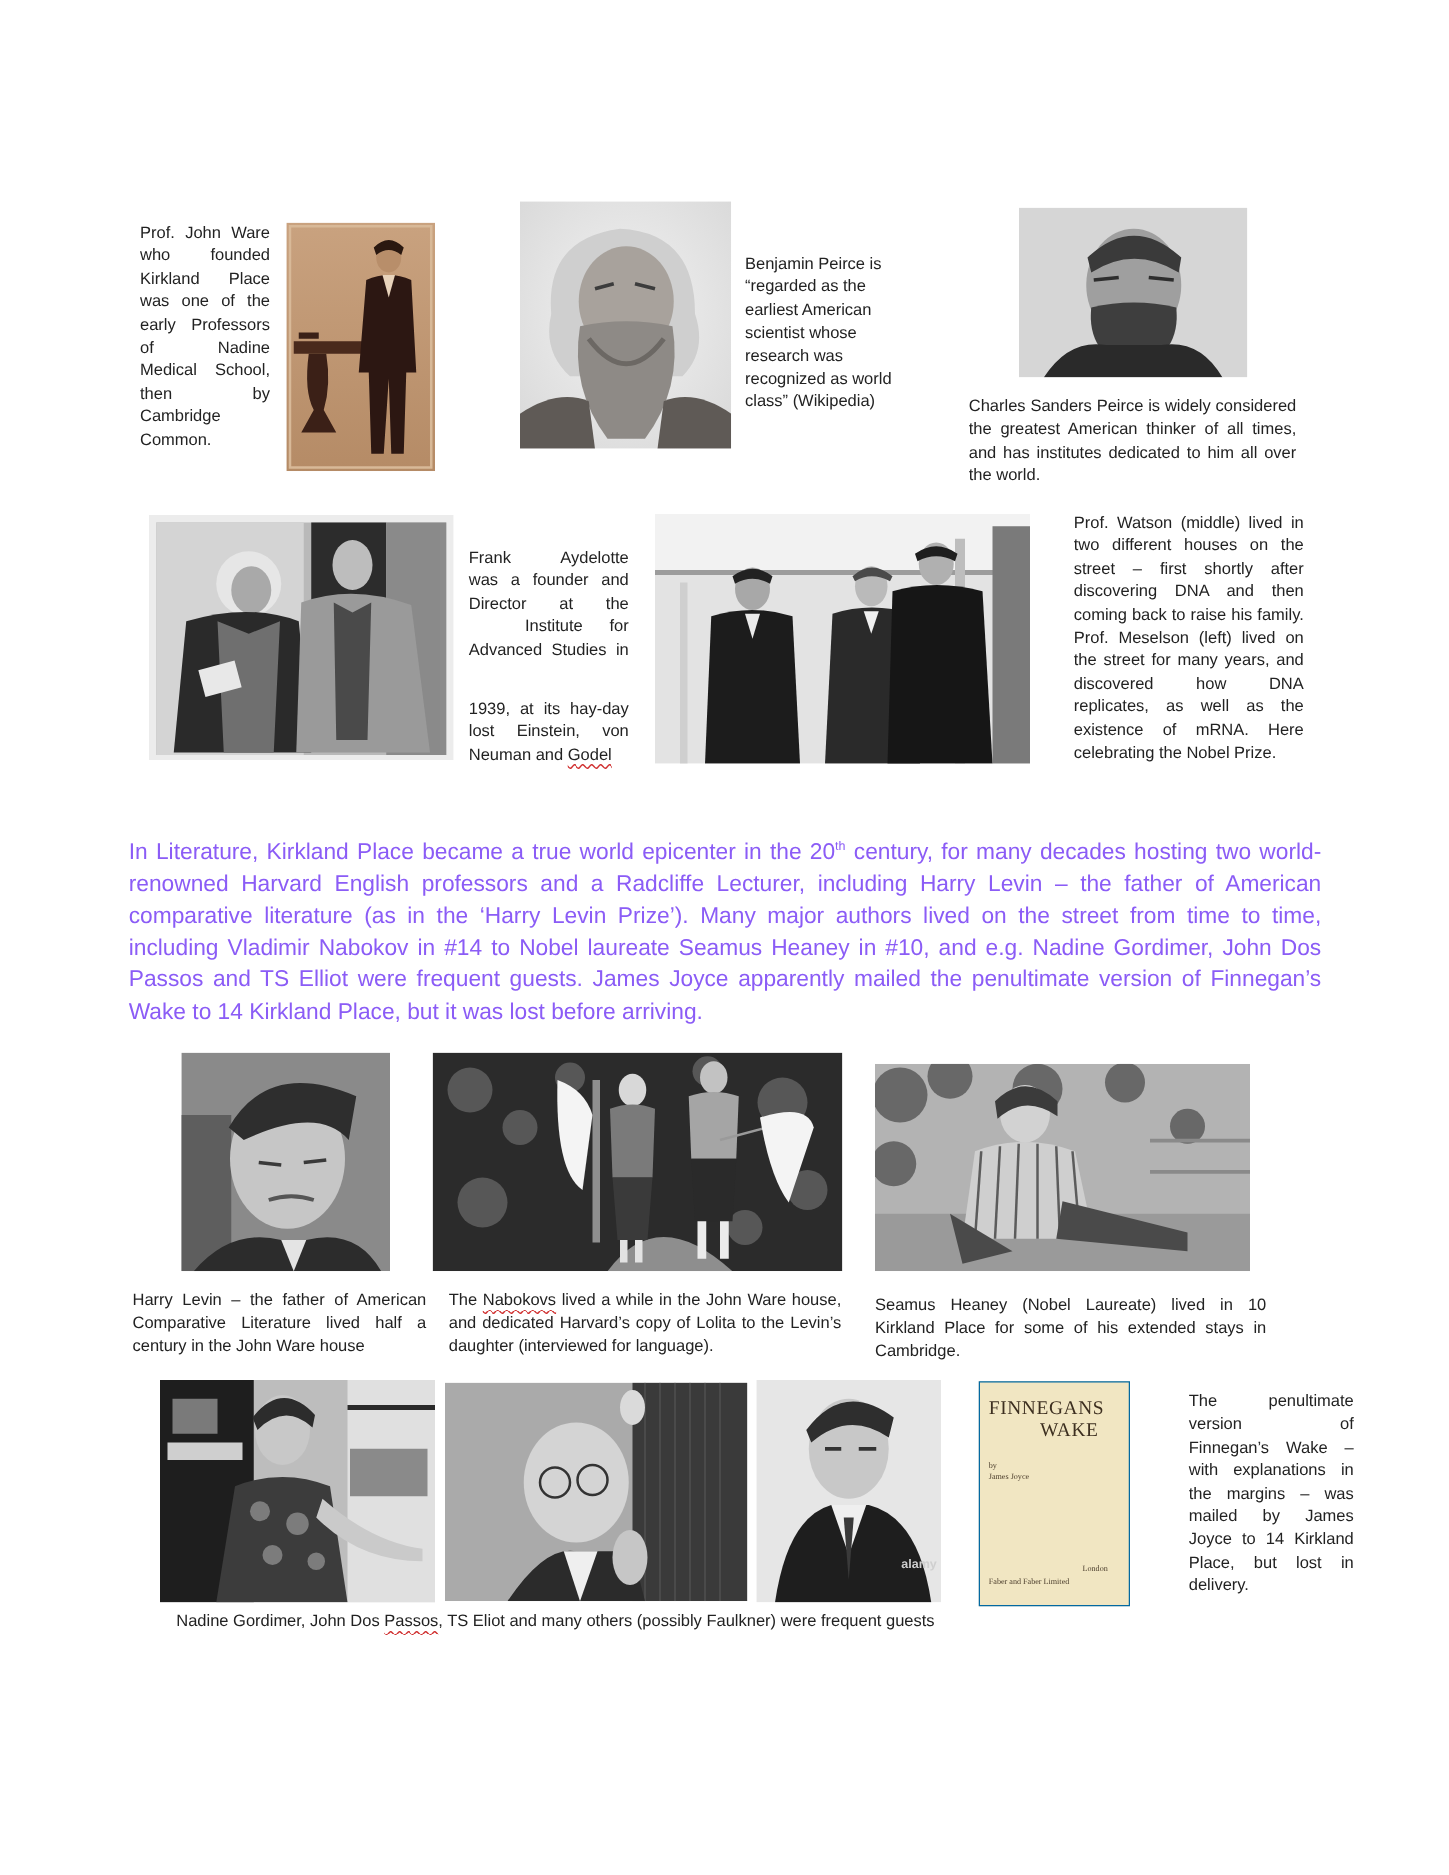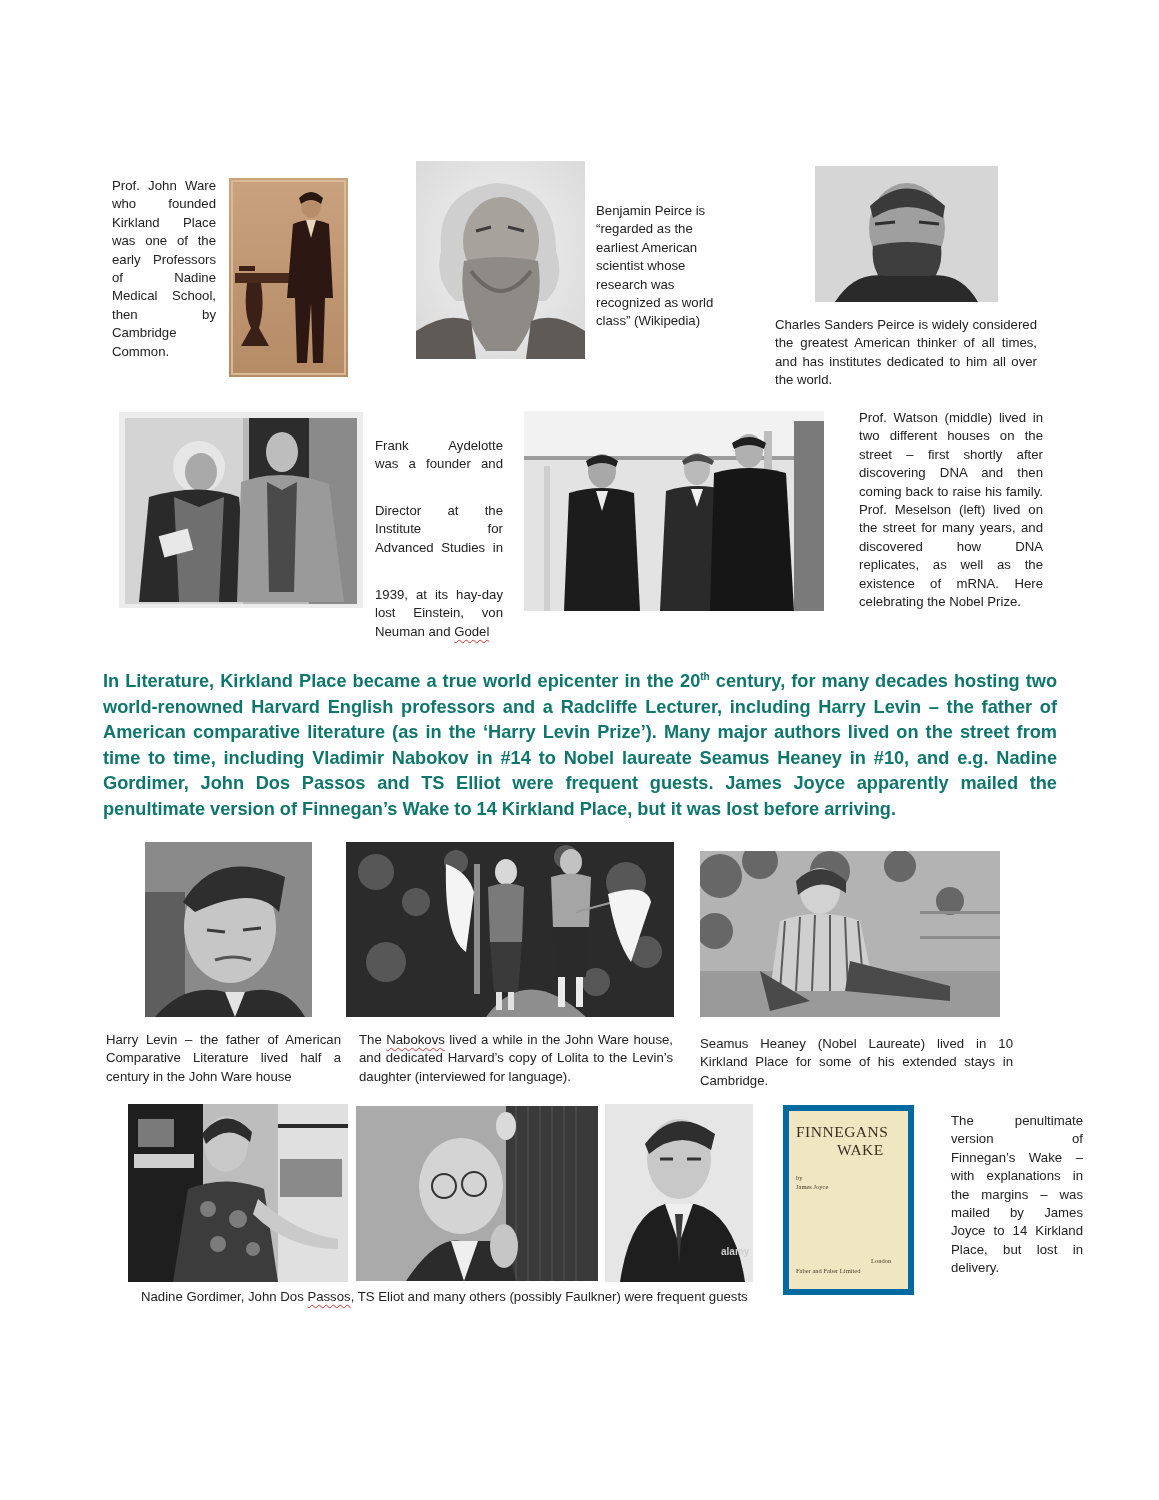--- a/index.html
+++ b/index.html
@@ -1,27 +1,27 @@
 <!DOCTYPE html>
 <html><head>
 <meta charset="utf-8">
 <style>
   html, body { margin: 0; padding: 0; background: #ffffff; }
   body { width: 1159px; height: 1500px; position: relative; overflow: hidden;
          font-family: "Liberation Sans", "DejaVu Sans", sans-serif; color: #1a1a1a; }
   .abs { position: absolute; }
   .cap { font-size: 13.2px; line-height: 18.4px; color: #222; }
   .just { text-align: justify; text-align-last: left; }
-  .body-text { font-size: 18.2px; line-height: 25.6px; color: #0f766e; text-align: justify; font-weight: bold; }
+  .body-text { font-size: 18.2px; line-height: 25.6px; color: #8b5cf6; text-align: justify; }
   .body-text sup { font-size: 10px; line-height: 0; vertical-align: super; }
   .photo { position: absolute; overflow: hidden; }
   .photo svg { width: 100%; height: 100%; display: block; }
   .squig { text-decoration: underline wavy #d03030; text-decoration-thickness: 1px; text-underline-offset: 3px; }
   .wm { position: absolute; font-size: 10px; color: #cfcfcf; font-weight: bold; }
-  .book { background: #f1e6c2; border: 6px solid #0369a1; }
+  .book { background: #f1e6c2; border: 1px solid #0369a1; }
   .book-title { position: absolute; font-family: "Liberation Serif", "DejaVu Serif", serif; color: #3d2f20; font-size: 15.5px; letter-spacing: 0.5px; }
   .book-small { position: absolute; font-family: "Liberation Serif", "DejaVu Serif", serif; color: #4b3d2c; font-size: 6.5px; }
 </style>
 </head>
 <body>
 
 <div class="abs cap just" style="left:112px; top:177px; width:104px;">
   <div style="text-align-last:justify;">Prof. John Ware</div>
   <div style="text-align-last:justify;">who founded</div>
   <div style="text-align-last:justify;">Kirkland Place</div>
@@ -110,22 +110,22 @@
     <rect x="42" y="120" width="30" height="22" fill="#e8e8e8" transform="rotate(-15 57 131)"></rect>
     <ellipse cx="163" cy="40" rx="16" ry="20" fill="#bdbdbd"></ellipse>
     <path d="M122 70 Q163 55 210 72 L225 190 L118 190 Z" fill="#9a9a9a"></path>
     <path d="M148 70 L163 78 L178 70 L175 180 L150 180 Z" fill="#4a4a4a"></path>
   </svg>
 </div>
 
 <div class="abs cap just" style="left:375px; top:437px; width:128px;">
   <div style="text-align-last:justify;">Frank Aydelotte</div>
   <div style="text-align-last:justify;">was a founder and</div>
-  <div style="text-align-last:justify;margin-top:28px;">Director at the</div>
-  <div style="text-align-last:justify;">Institute for</div>
+  <div style="text-align-last:justify;">Director at the</div>
+  <div style="text-align-last:justify;margin-left:45px;">Institute for</div>
   <div style="text-align-last:justify;">Advanced Studies in</div>
   <div style="text-align-last:justify;margin-top:29px;">1939, at its hay-day</div>
   <div style="text-align-last:justify;">lost Einstein, von</div>
   <div><span>Neuman and </span><span class="squig">Godel</span></div>
 </div>
 
 <div class="photo" style="left:524px; top:411px; width:300px; height:200px;">
   <svg viewBox="0 0 300 200" preserveAspectRatio="none">
     <rect width="300" height="200" fill="#e3e3e3"></rect>
     <rect x="0" y="0" width="300" height="45" fill="#f2f2f2"></rect>

